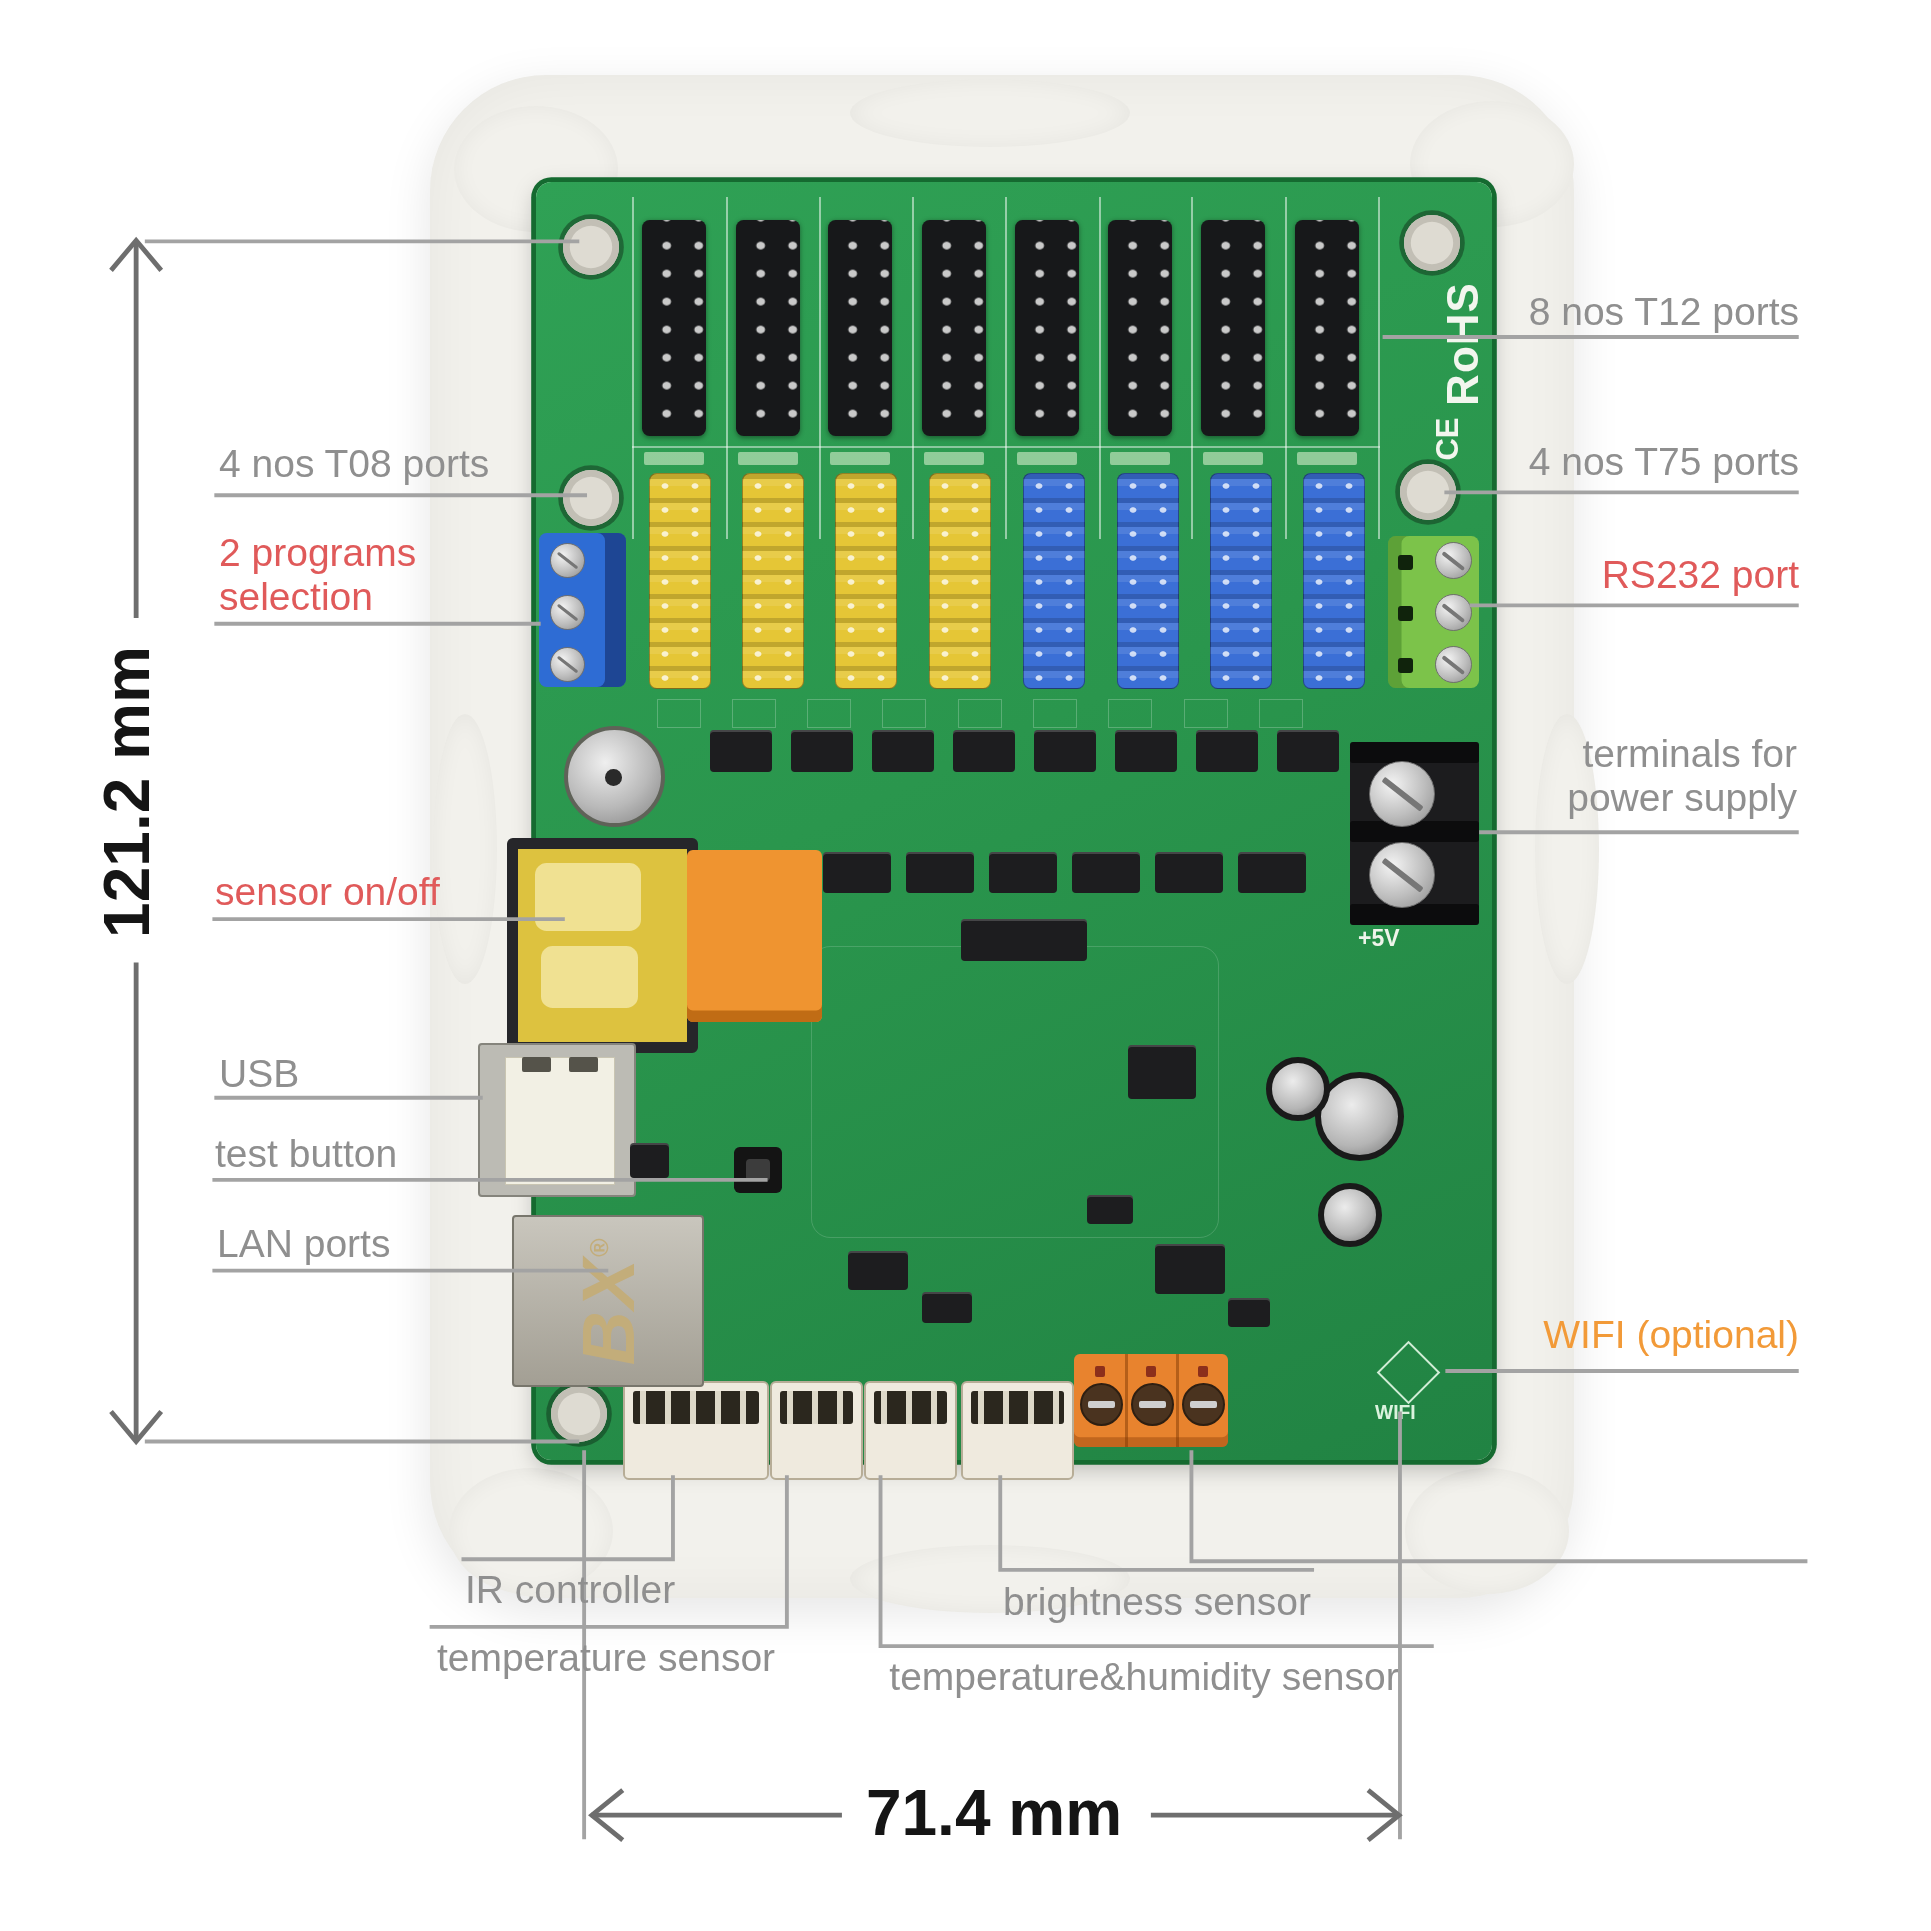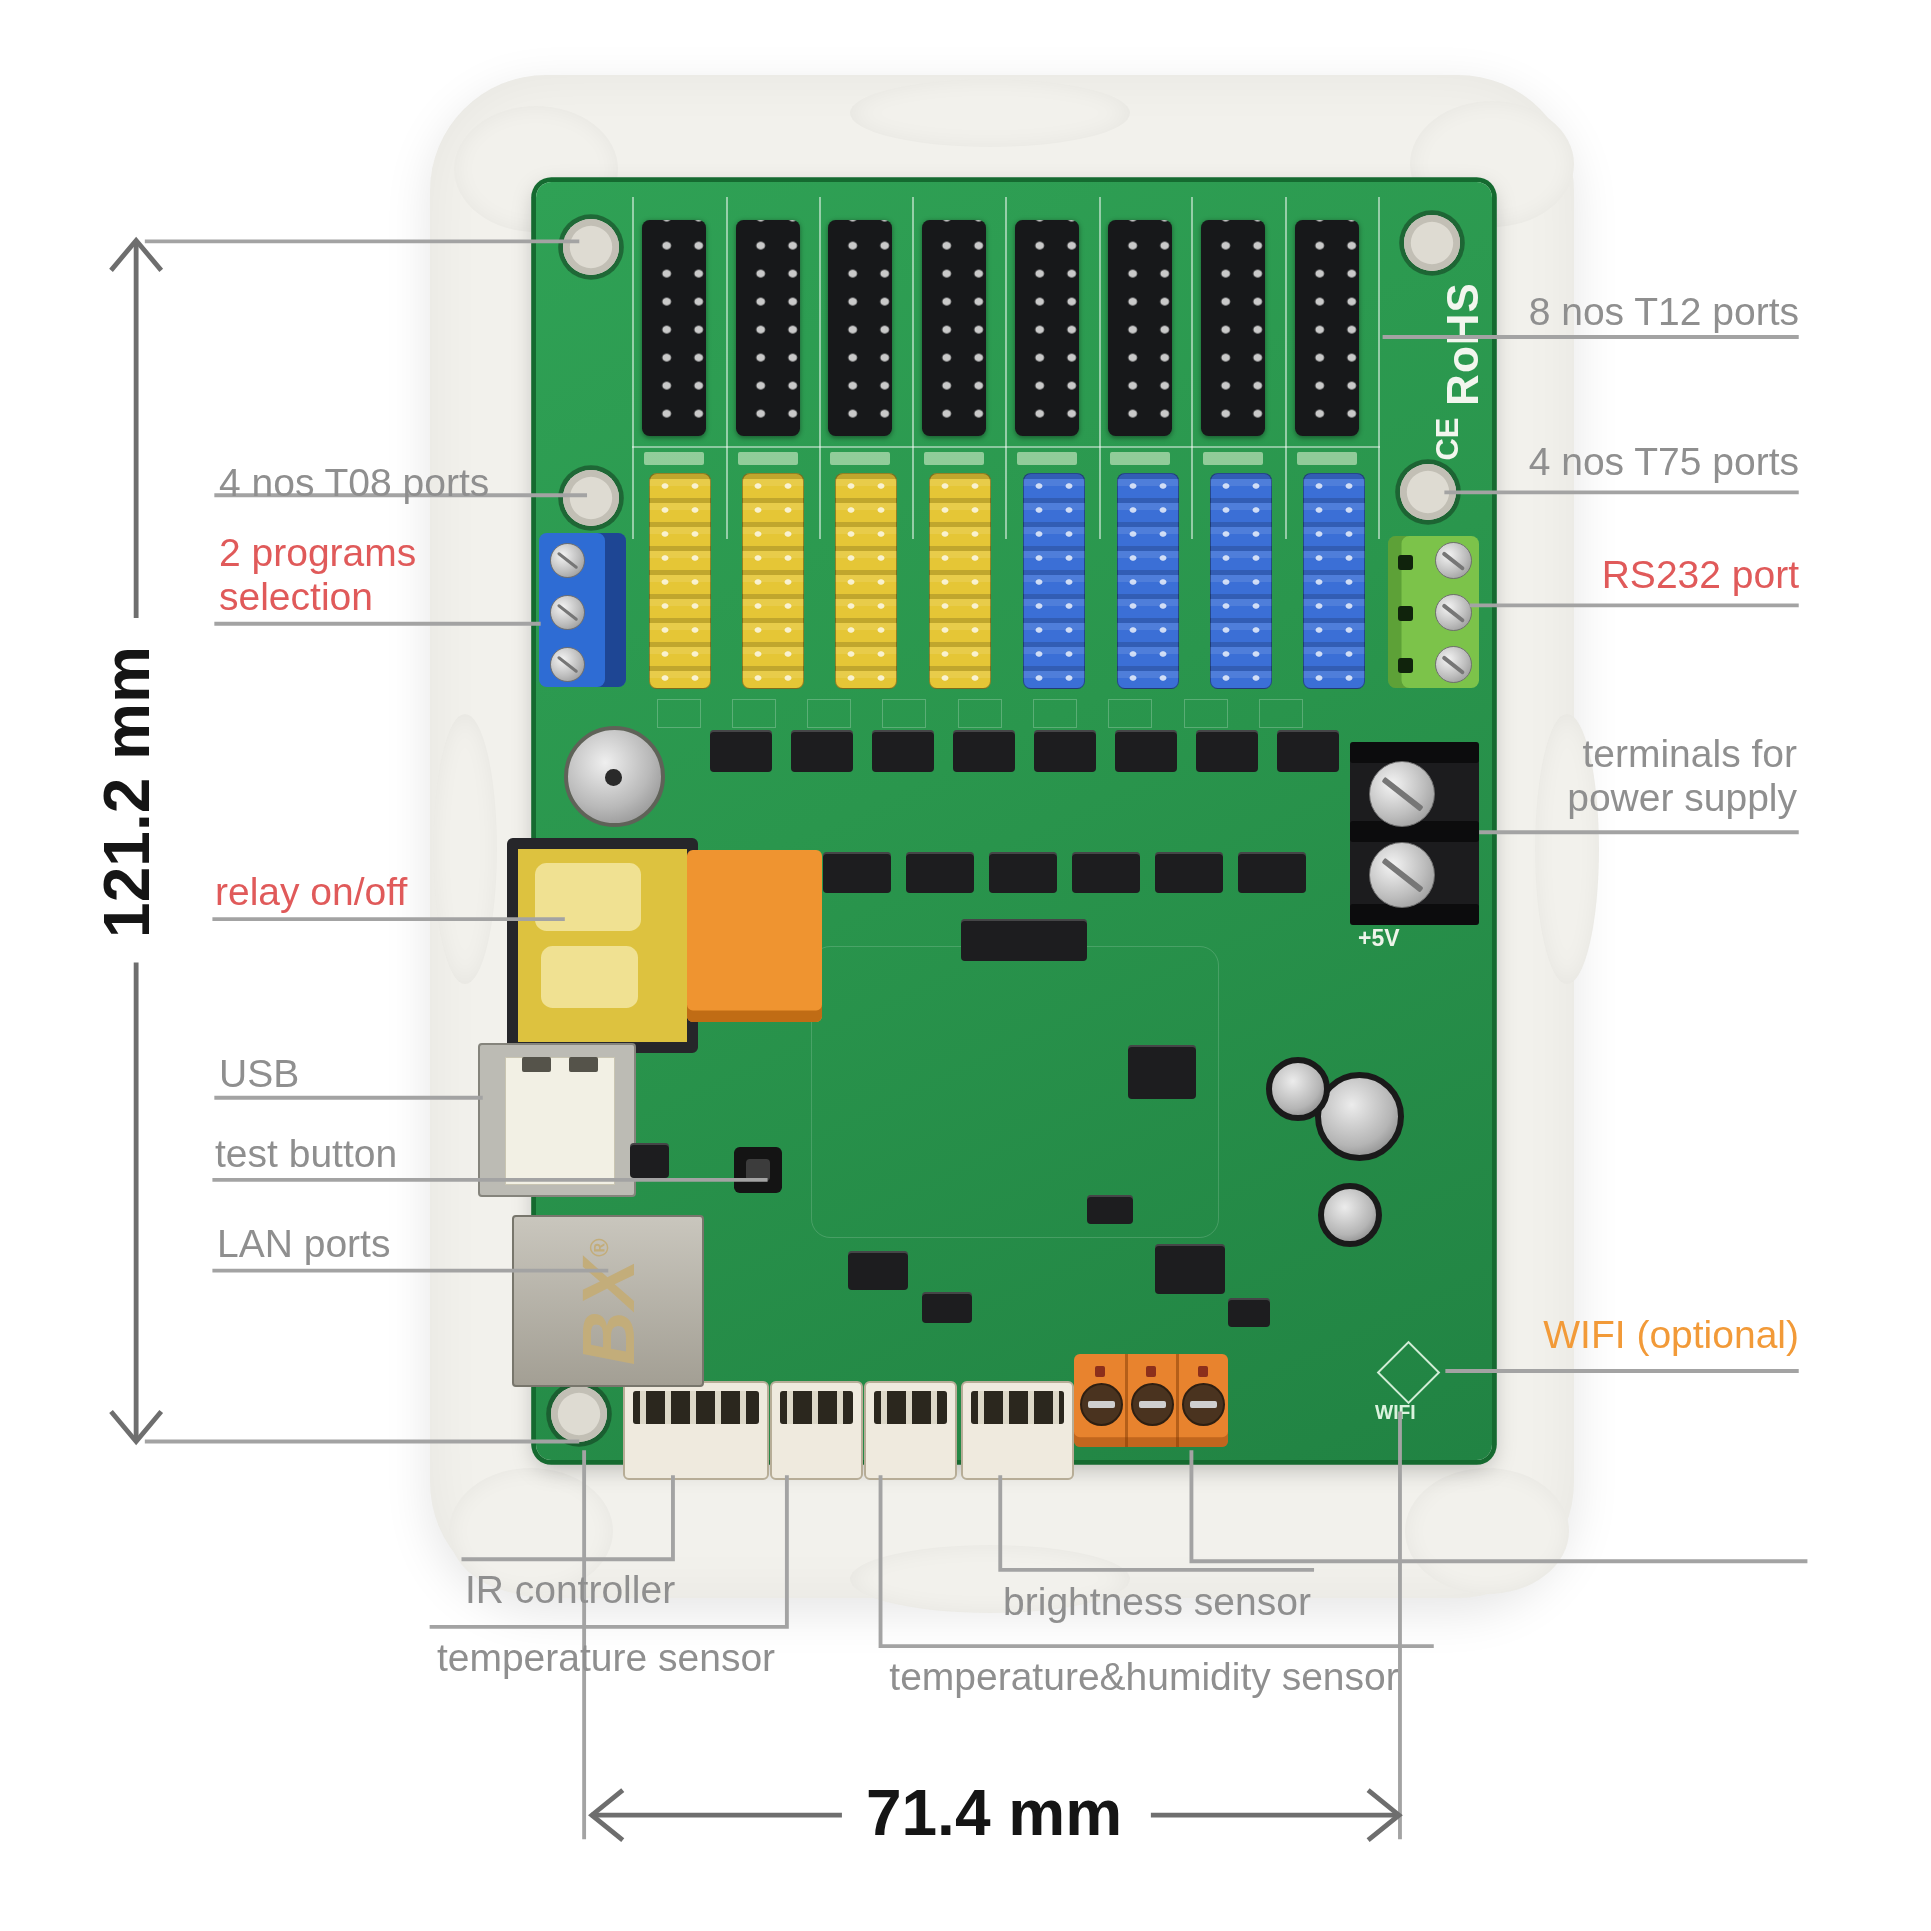--- a/index.html
+++ b/index.html
@@ -314,26 +314,26 @@
       <polyline points="115,280 141,249 167,280"></polyline>
       <polyline points="115,1462 141,1493 167,1462"></polyline>
 
       <line x1="612" y1="1880" x2="872" y2="1880"></line>
       <line x1="1192" y1="1880" x2="1448" y2="1880"></line>
       <polyline points="645,1854 613,1880 645,1906"></polyline>
       <polyline points="1417,1854 1449,1880 1417,1906"></polyline>
     </g>
   </svg>
 
-  <div class="callout" style="left:219px;top:442px;margin-top:19px;">4 nos T08 ports</div>
+  <div class="callout" style="left:219px;top:442px;">4 nos T08 ports</div>
   <div class="callout red" style="left:219px;top:531px;">
     <div>2 programs</div>
     <div>selection</div>
   </div>
-  <div class="callout red" style="left:215px;top:870px;">relay on/off</div>
+  <div class="callout red" style="left:215px;top:870px;">sensor on/off</div>
   <div class="callout" style="left:219px;top:1052px;">USB</div>
   <div class="callout" style="left:215px;top:1132px;">test button</div>
   <div class="callout" style="left:217px;top:1222px;">LAN ports</div>
 
   <div class="callout r" style="right:132px;top:290px;">8 nos T12 ports</div>
   <div class="callout r" style="right:132px;top:440px;">4 nos T75 ports</div>
   <div class="callout red r" style="right:132px;top:553px;">RS232 port</div>
   <div class="callout r" style="right:134px;top:732px;">
     <div>terminals for</div>
     <div>power supply</div>

